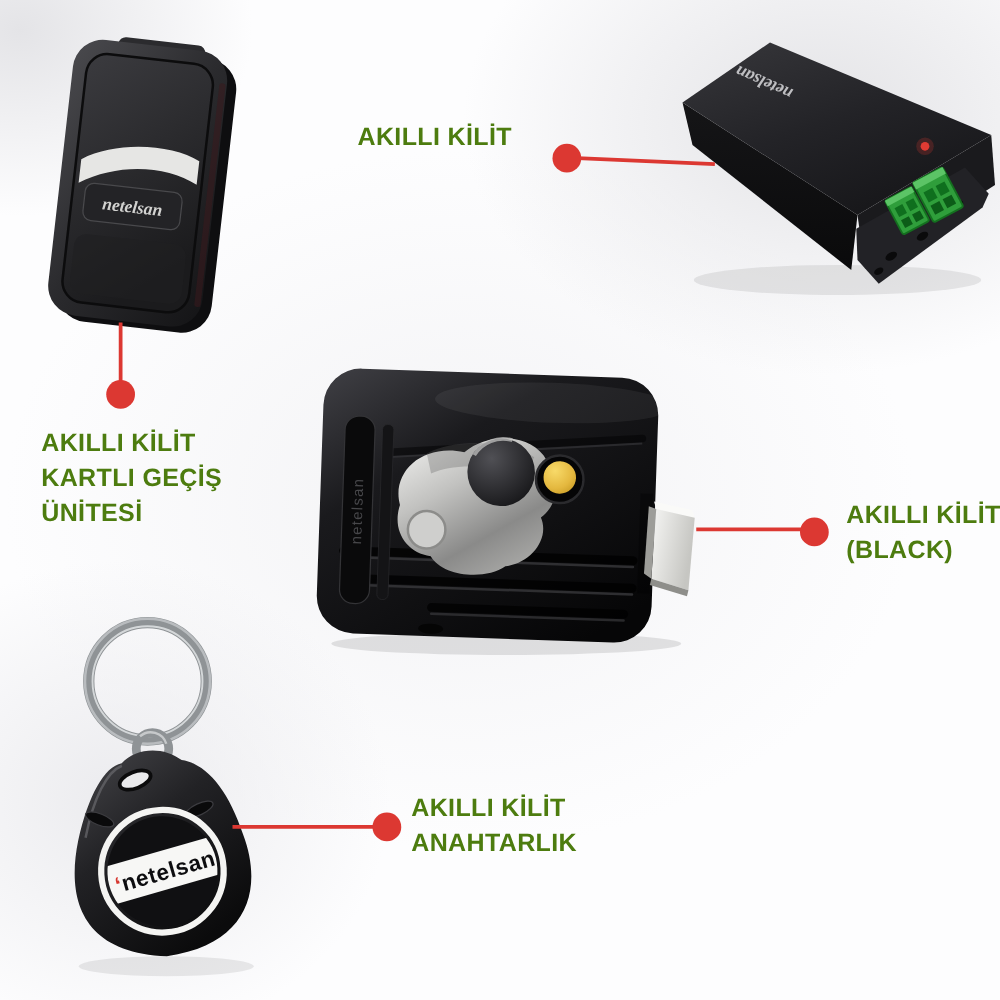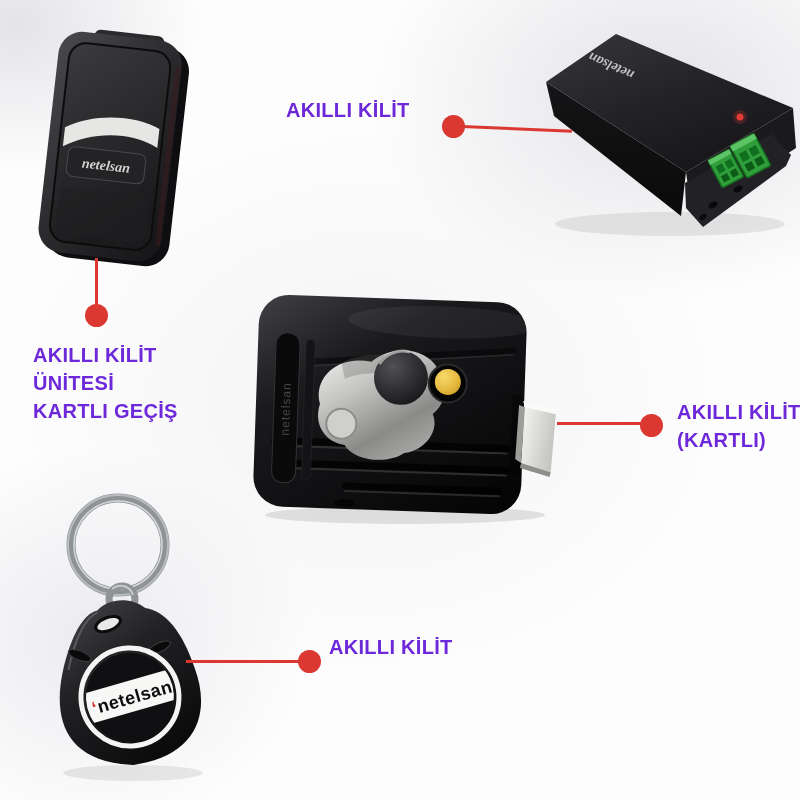--- a/index.html
+++ b/index.html
@@ -11,21 +11,21 @@
       radial-gradient(300px 240px at 2% 3%, #e4e4e7 0%, rgba(255,255,255,0) 62%),
       radial-gradient(360px 320px at 12% 80%, #ebebee 0%, rgba(255,255,255,0) 60%),
       radial-gradient(520px 400px at 46% 50%, #f3f3f5 0%, rgba(255,255,255,0) 70%),
       #fdfdfe;
   }
   #stage{position:relative;width:800px;height:800px;}
   .product{position:absolute;}
   .callout{
     position:absolute;
     font-weight:700;font-size:20px;line-height:28px;
-    letter-spacing:.3px;color:#6d28d9;white-space:nowrap;
+    letter-spacing:.3px;color:#4d7c0f;white-space:nowrap;
   }
   .conn-line{position:absolute;background:#dc3832;}
   .conn-dot{
     position:absolute;width:23px;height:23px;border-radius:50%;
     background:#dc3832;
   }
 </style>
 </head>
 <body>
 
@@ -213,30 +213,31 @@
   <div class="conn-dot" style="left:442px;top:115px"></div>
 
   <div class="conn-line" style="left:557px;top:422px;width:86px;height:3px"></div>
   <div class="conn-dot" style="left:640px;top:414px"></div>
 
   <div class="conn-line" style="left:186px;top:660px;width:115px;height:3px"></div>
   <div class="conn-dot" style="left:298px;top:650px"></div>
 
   <div class="callout" style="left:33px;top:341px">
     <div>AKILLI KİLİT</div>
+    <div>KARTLI GEÇİŞ</div>
     <div>ÜNİTESİ</div>
-    <div>KARTLI GEÇİŞ</div>
   </div>
 
   <div class="callout" style="left:286px;top:96px">
     <div>AKILLI KİLİT</div>
   </div>
 
   <div class="callout" style="left:677px;top:398px">
     <div>AKILLI KİLİT</div>
-    <div>(KARTLI)</div>
+    <div>(BLACK)</div>
   </div>
 
   <div class="callout" style="left:329px;top:633px">
     <div>AKILLI KİLİT</div>
+    <div>ANAHTARLIK</div>
   </div>
 
 </div>
 
 </body></html>

